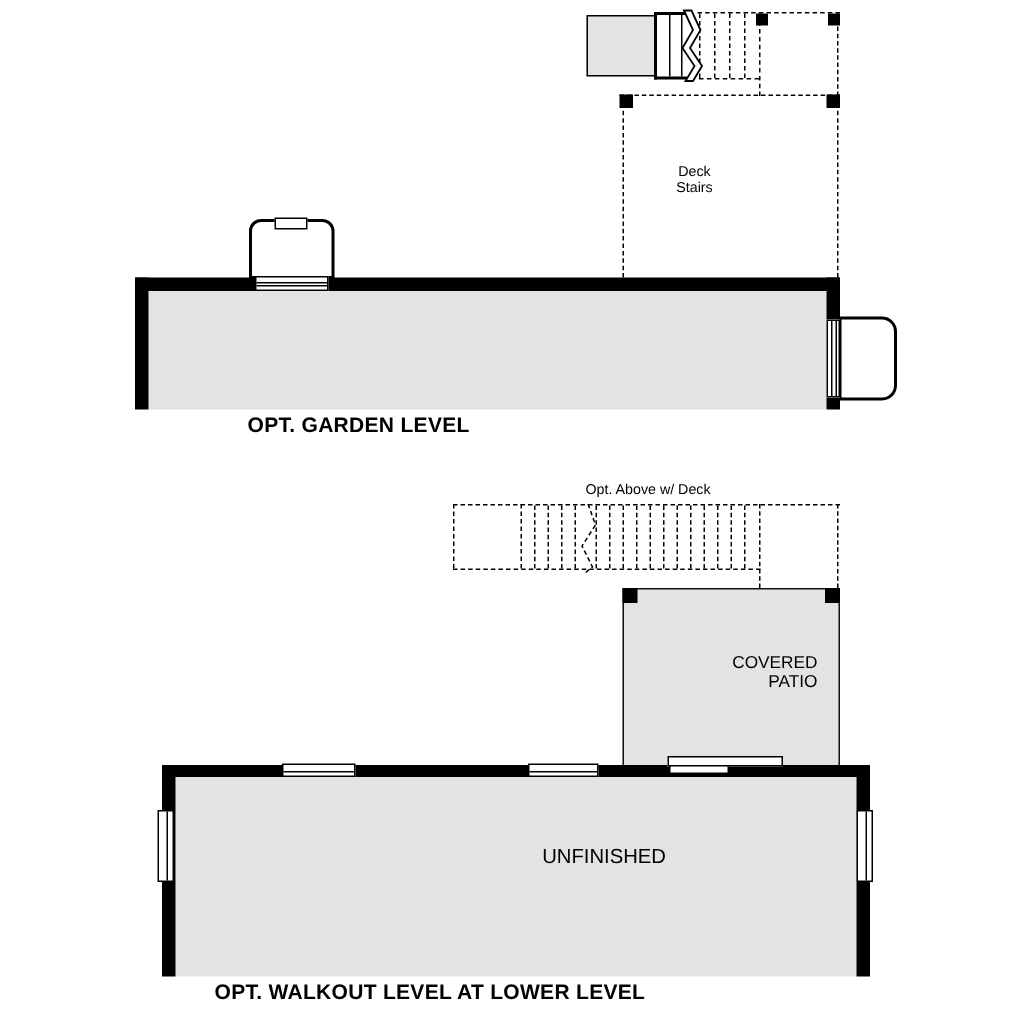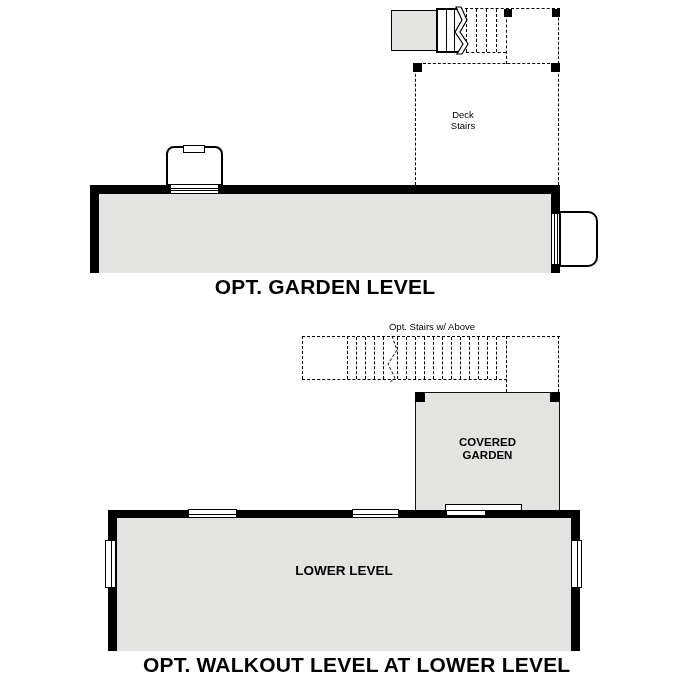--- a/index.html
+++ b/index.html
@@ -16,24 +16,24 @@
   .abs{position:absolute;}
   .wall{position:absolute;background:var(--wall);}
   .fill{position:absolute;background:var(--fill);}
   .sq{position:absolute;background:var(--wall);}
   .dash-h{position:absolute;height:0;border-top:1px dashed var(--line);}
   .dash-v{position:absolute;width:0;border-left:1px dashed var(--line);}
   .well{position:absolute;background:#fff;border:2px solid var(--wall);box-sizing:border-box;}
   .win{position:absolute;background:#fff;border:1px solid var(--wall);box-sizing:border-box;}
   .win .bar-h{position:absolute;left:0;right:0;height:1px;background:var(--wall);}
   .win .bar-v{position:absolute;top:0;bottom:0;width:1px;background:var(--wall);}
-  .title{position:absolute;font-weight:bold;font-size:21px;letter-spacing:.2px;
-         text-align:center;white-space:nowrap;}
+  .title{position:absolute;font-weight:bold;font-size:14px;letter-spacing:.2px;
+         text-align:left;white-space:nowrap;}
   .small-label{position:absolute;font-size:9.5px;line-height:11px;text-align:center;white-space:nowrap;}
-  .room-label{position:absolute;font-weight:bold;text-align:center;white-space:nowrap;}
+  .room-label{position:absolute;font-weight:normal;text-align:right;white-space:nowrap;}
   .landing{position:absolute;background:var(--fill);border:1.5px solid var(--wall);box-sizing:border-box;}
   .stair-run{position:absolute;background:#fff;border-top:2.5px solid var(--wall);
              border-bottom:2.5px solid var(--wall);border-left:2px solid var(--wall);box-sizing:border-box;}
   .tread{position:absolute;top:0;bottom:0;width:1px;background:var(--wall);}
   .patio{position:absolute;background:var(--fill);border:1.5px solid #111;box-sizing:border-box;}
 </style>
 </head>
 <body>
 
 <div class="canvas">
@@ -91,21 +91,21 @@
     <div class="win" style="left:551px;top:213px;width:9px;height:52px">
       <div class="bar-v" style="left:33%"></div>
       <div class="bar-v" style="left:66%"></div>
     </div>
 
     <div class="title" style="left:165px;top:275px;width:320px">OPT. GARDEN LEVEL</div>
   </section>
 
   <section>
 
-    <div class="small-label" style="left:362px;top:321px;width:140px">Opt. Stairs w/ Above</div>
+    <div class="small-label" style="left:362px;top:321px;width:140px">Opt. Above w/ Deck</div>
 
     <div class="abs" id="walkout-dash" style="left:0;top:0">
         <div class="dash-h" style="left: 302px; top: 336px; width: 258px;"></div>
         <div class="dash-h" style="left: 302px; top: 379px; width: 205px;"></div>
         <div class="dash-v" style="left: 302px; top: 336px; height: 43px;"></div>
         <div class="dash-v" style="left: 347px; top: 336px; height: 43px;"></div>
         <div class="dash-v" style="left: 506px; top: 336px; height: 56px;"></div>
         <div class="dash-v" style="left: 558px; top: 336px; height: 56px;"></div>
         <div class="dash-v" style="left: 356px; top: 337px; height: 42px;"></div>
         <div class="dash-v" style="left: 365px; top: 337px; height: 42px;"></div>
@@ -126,21 +126,21 @@
       </div>
     <svg class="abs" style="left:384px;top:333px" width="16" height="50">
       <polyline points="8,3 13,17 4,31 11,45 6,49" fill="none" stroke="#000000" stroke-width="1" stroke-dasharray="3,2"></polyline>
     </svg>
 
     <div class="patio" style="left:415px;top:392px;width:145px;height:120px"></div>
     <div class="sq" style="left:415px;top:392px;width:10px;height:10px"></div>
     <div class="sq" style="left:550px;top:392px;width:10px;height:10px"></div>
     <div class="room-label" style="left:430px;top:436px;width:115px;font-size:11.5px;line-height:12.5px">
       <div>COVERED</div>
-      <div>GARDEN</div>
+      <div>PATIO</div>
     </div>
 
     <div class="fill" style="left:117px;top:518px;width:454px;height:133px"></div>
 
     <div class="wall" style="left:108px;top:510px;width:472px;height:8px"></div>
     <div class="wall" style="left:108px;top:510px;width:9px;height:141px"></div>
     <div class="wall" style="left:571px;top:510px;width:9px;height:141px"></div>
 
     <div class="win" style="left:188px;top:509px;width:49px;height:9px">
       <div class="bar-h" style="top:50%"></div>
@@ -154,18 +154,18 @@
     <div class="win" style="left:571px;top:540px;width:11px;height:48px">
       <div class="bar-v" style="left:50%"></div>
     </div>
 
     <div>
       <div class="win" style="left:445px;top:504px;width:77px;height:7px"></div>
       <div class="win" style="left:446px;top:510px;width:40px;height:6px"></div>
     </div>
 
     <div class="room-label" style="left:244px;top:563px;width:200px;font-size:13.5px;line-height:16px">
-      <div>LOWER LEVEL</div>
+      <div>UNFINISHED</div>
     </div>
 
     <div class="title" style="left:143px;top:653px;width:400px">OPT. WALKOUT LEVEL AT LOWER LEVEL</div>
   </section>
 </div>
 
 </body></html>

